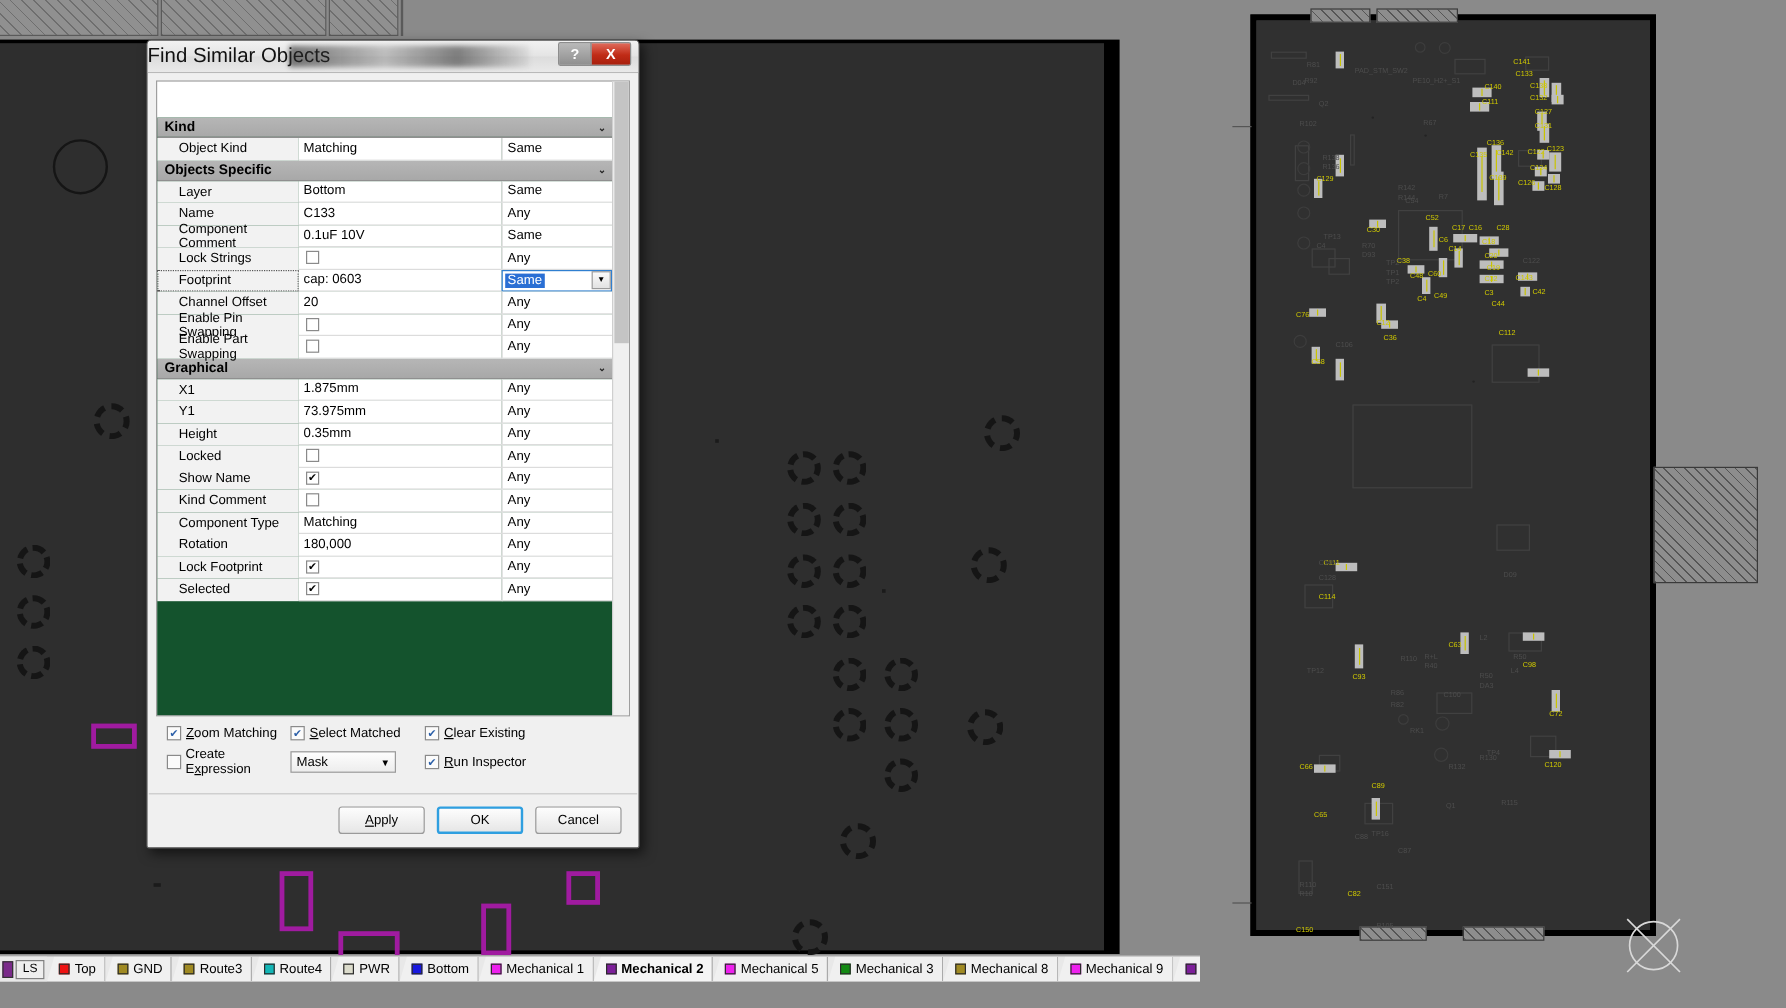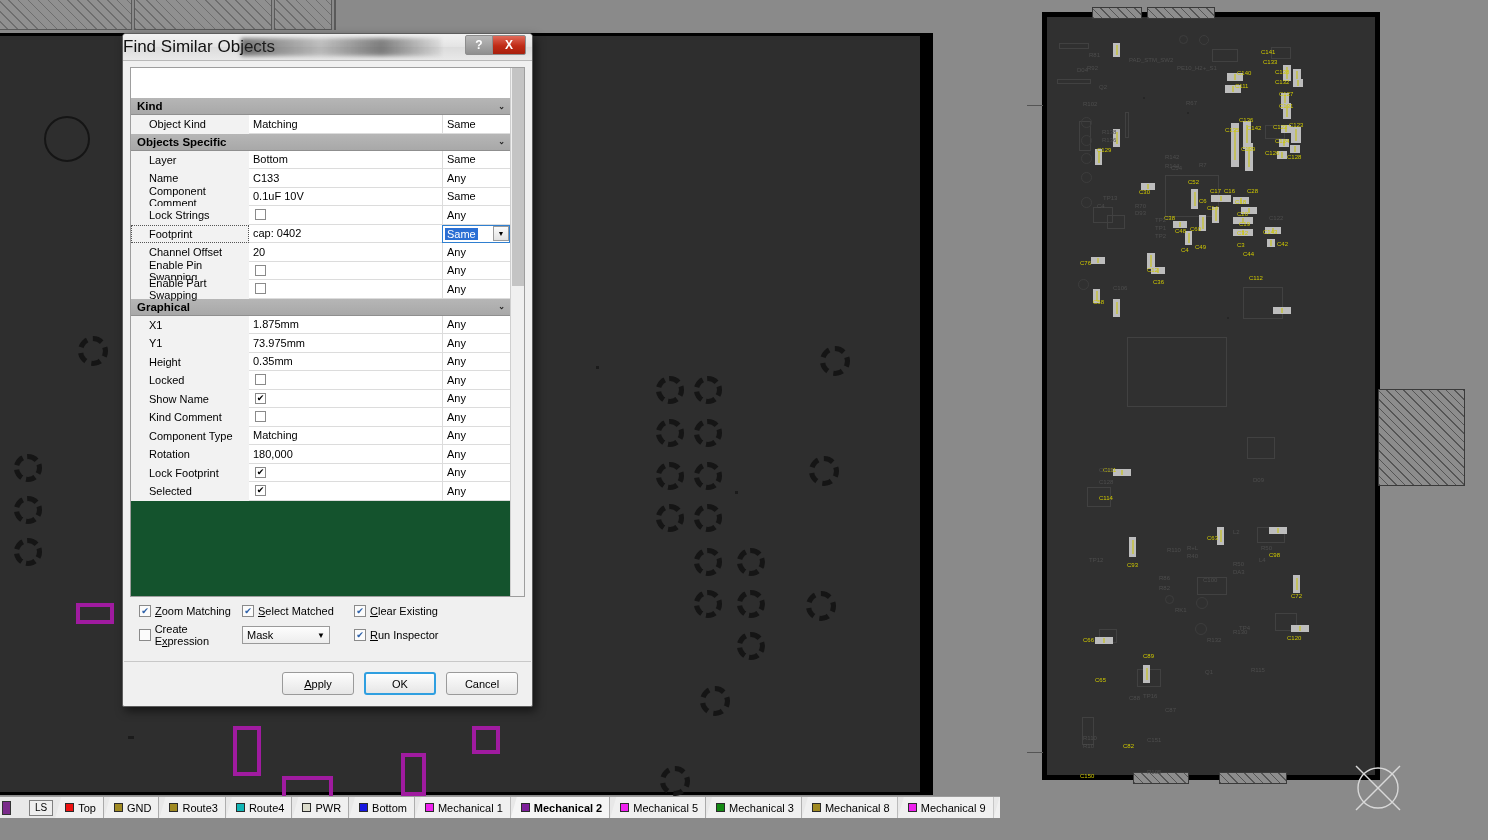--- a/index.html
+++ b/index.html
@@ -90,21 +90,21 @@
     background: #e8e8e8; border-top: 1px solid #9b9b9b;
     display: flex; align-items: stretch; overflow: hidden;
   }
   .ls-box {
     display:flex; align-items:center; gap:2px; padding: 0 2px;
     background:#e8e8e8;
   }
   .ls-swatch { width: 9px; height: 14px; background:#7a2a8a; border:1px solid #333; }
   .ls-btn {
     border: 1px solid #808080; background:#eee; padding: 0 5px; height:16px;
-    display:flex; align-items:center; font-size:10px;margin-left:16px;
+    display:flex; align-items:center; font-size:10px;
   }
   .ltab {
     display: flex; align-items: center; gap: 4px;
     padding: 0 7px 0 10px; background: #f0f0f0;
     border-right: 1px solid #aaa;
     position: relative; font-size: 11px; white-space: nowrap;
     clip-path: polygon(6px 0, 100% 0, 100% 100%, 0 100%);
   }
   .ltab.active { background:#f5f5f5; font-weight: bold; justify-content: space-between; }
   .ltab .sw { width: 9px; height: 9px; display:inline-block; border:1px solid #2b2b2b; flex:0 0 auto;}
@@ -168,21 +168,21 @@
   .c-label {
     width: 118px; display:flex; align-items:center; padding-left:18px;
     background:#f2f2f2; font-size:11px;
   }
   .c-value {
     flex:1; display:flex; align-items:center; padding-left:4px;
     background:#fff; border:1px solid #dcdcdc; border-right:none; border-top:none; border-left:none;
     font-size:11px;
   }
   .c-match {
-    width: 68px; display:flex; align-items:center; padding-left:4px;
+    width: 92px; display:flex; align-items:center; padding-left:4px;
     background:#fff; border-left:1px solid #dcdcdc; border-bottom:1px solid #dcdcdc;
     font-size:11px;
   }
   .row.focus .c-label {
     outline: 1px dotted #555; outline-offset:-1px; background:#f2f2f2;
   }
   .row.focus .c-match {
     border:1px solid #2f7fd0; background:#fff; padding-left:0;
   }
   .sel-text { background:#2a6fd4; color:#fff; padding:0 2px; margin-left:2px;}
@@ -616,21 +616,21 @@
               <div class="c-label">Lock Strings</div>
               <div class="c-value">
                 <span class="cb"></span>
               </div>
               <div class="c-match">
                 <span>Any</span>
               </div>
             </div>
             <div class="row focus">
               <div class="c-label">Footprint</div>
-              <div class="c-value">cap: 0402</div>
+              <div class="c-value">cap: 0603</div>
               <div class="c-match">
                 <span class="sel-text">Same</span>
                 <span class="ddarrow">▼</span>
               </div>
             </div>
             <div class="row">
               <div class="c-label">Channel Offset</div>
               <div class="c-value">20</div>
               <div class="c-match">
                 <span>Any</span>

